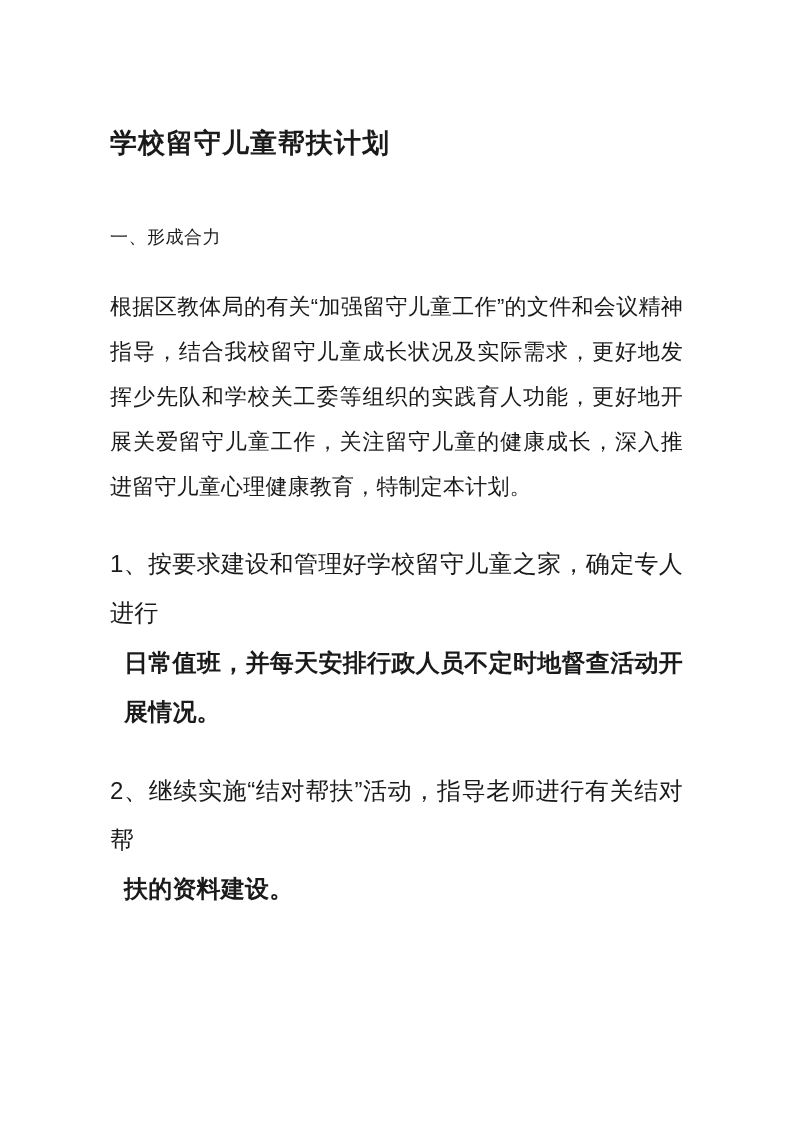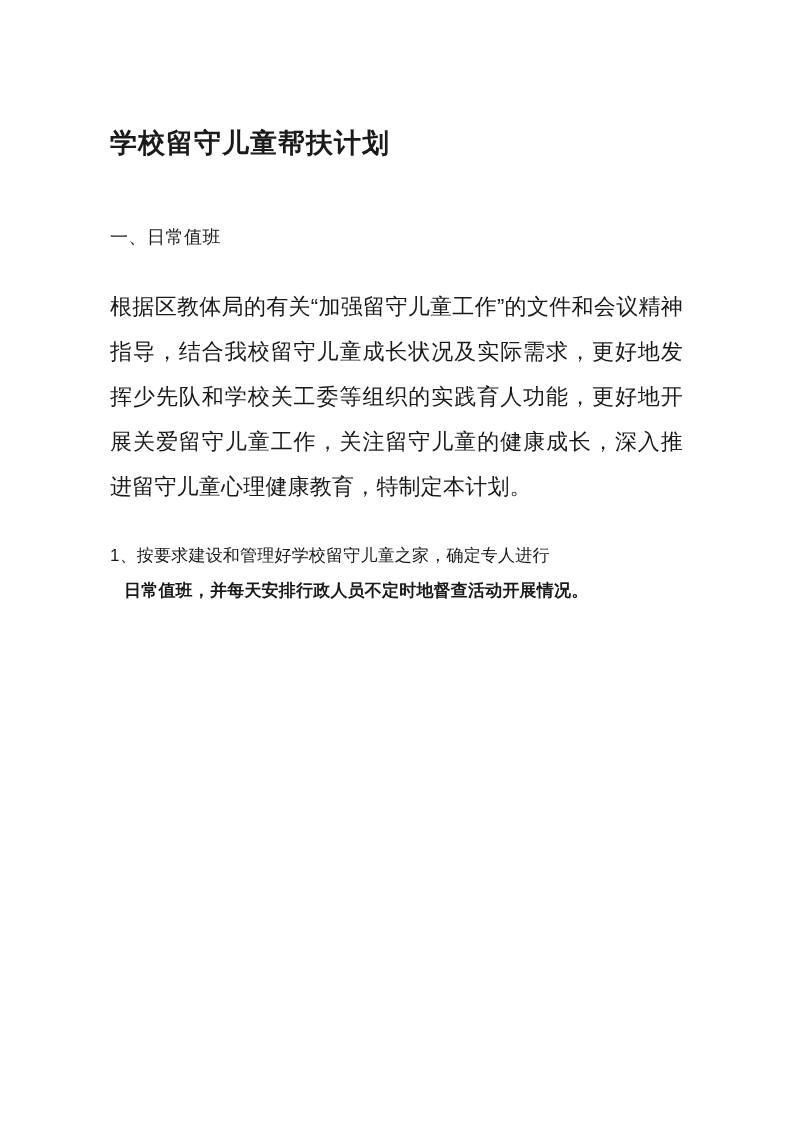--- a/index.html
+++ b/index.html
@@ -37,46 +37,50 @@
   }
   .para {
     font-size: 22px;
     line-height: 2.05;
     text-align: justify;
     text-justify: inter-ideograph;
     margin-top: 30px;
     letter-spacing: 0.2px;
   }
   .numbered {
-    font-size: 17px;
+    font-size: 24px;
     line-height: 2.05;
     text-align: justify;
     text-justify: inter-ideograph;
     margin-top: 30px;
     letter-spacing: 0.2px;
   }
   .numbered .cont {
     display: block;
     text-indent: 0;
     padding-left: 14px;
     font-weight: bold;
   }
 </style>
 </head>
 <body>
 
 <div class="page">
 
   <h1 class="doc-title">学校留守儿童帮扶计划</h1>
 
-  <div class="section-heading">一、日常值班</div>
+  <div class="section-heading">一、形成合力</div>
 
   <p class="para">根据区教体局的有关“加强留守儿童工作”的文件和会议精神指导，结合我校留守儿童成长状况及实际需求，更好地发挥少先队和学校关工委等组织的实践育人功能，更好地开展关爱留守儿童工作，关注留守儿童的健康成长，深入推进留守儿童心理健康教育，特制定本计划。</p>
 
 
 
   <p class="numbered">
     <span>1、按要求建设和管理好学校留守儿童之家，确定专人进行</span>
     <span class="cont">日常值班，并每天安排行政人员不定时地督查活动开展情况。</span>
   </p>
 
+  <p class="numbered">
+    <span>2、继续实施“结对帮扶”活动，指导老师进行有关结对帮</span>
+    <span class="cont">扶的资料建设。</span>
+  </p>
 
 </div>
 
 </body></html>

